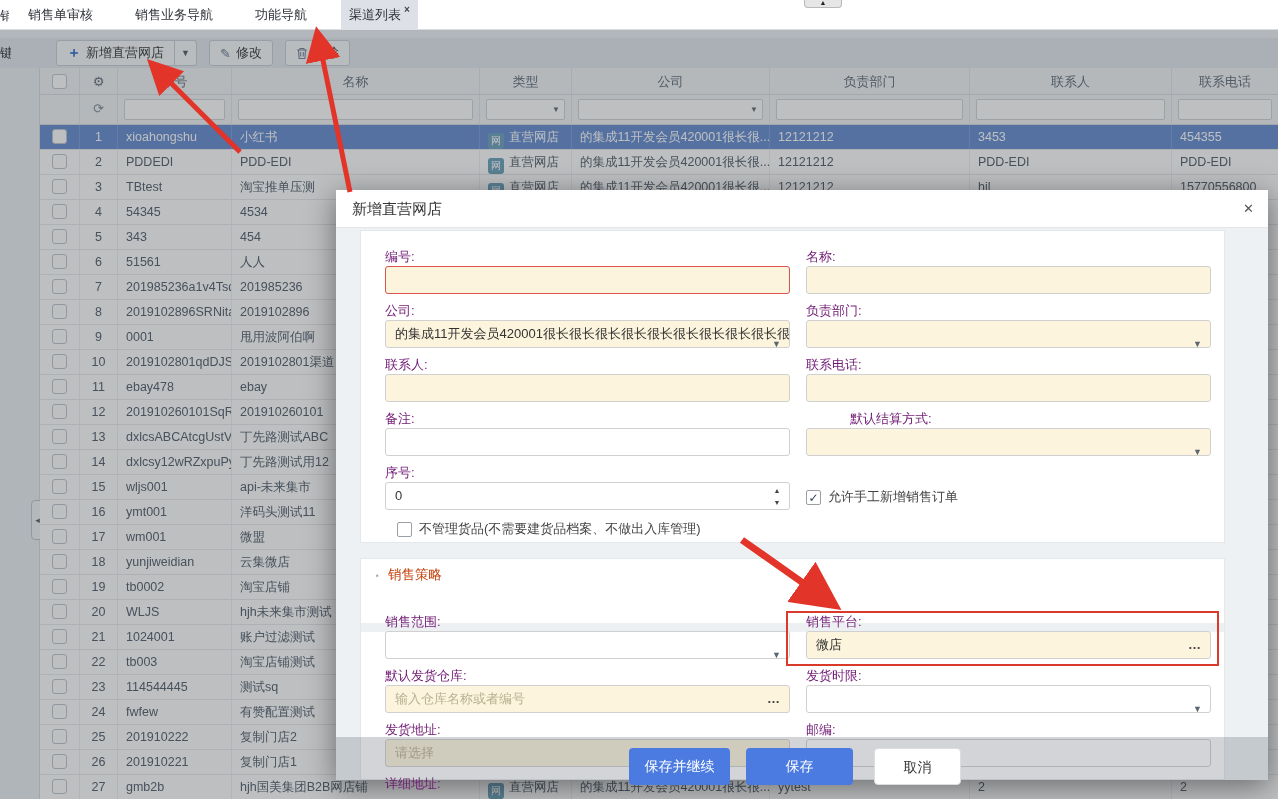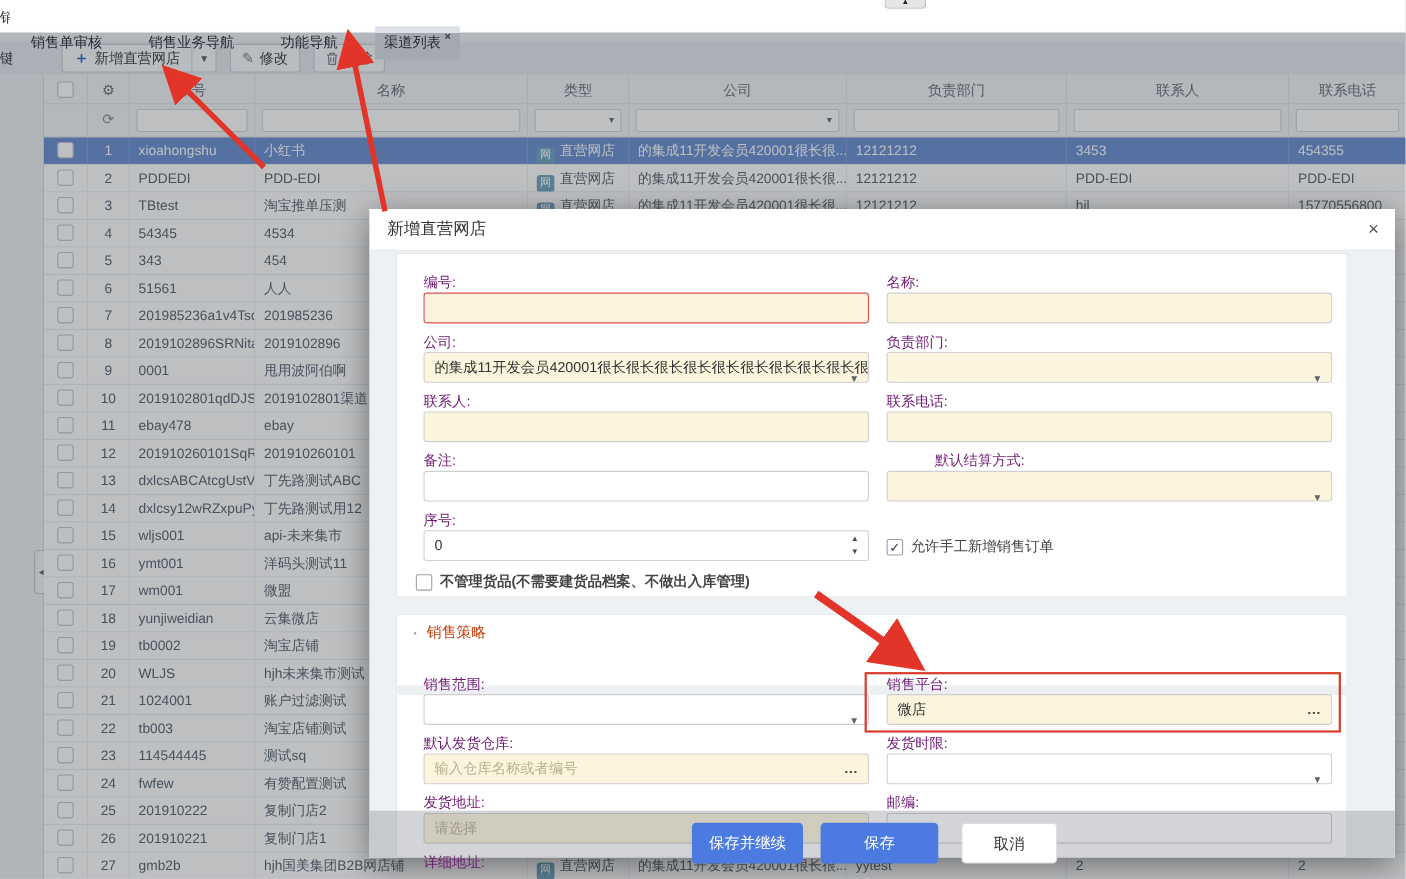--- a/index.html
+++ b/index.html
@@ -2,21 +2,21 @@
 <html><head>
 <meta charset="utf-8">
 <style>
   html,body{margin:0;padding:0;background:#888;}
   *{box-sizing:border-box;font-family:"Liberation Sans","DejaVu Sans",sans-serif;}
   .screen{position:relative;width:1278px;height:799px;background:#fff;overflow:hidden;margin:0 auto;}
 
   
   .tabbar{position:absolute;left:0;top:0;width:1278px;height:30px;background:#fff;border-bottom:1px solid #d8dce1;z-index:2;}
   .tab-fragment{position:absolute;left:0;top:7px;width:9px;height:18px;overflow:hidden;color:#30343a;font-size:13px;}
-  .tabs{position:absolute;left:20px;top:0;height:30px;display:flex;align-items:stretch;gap:26px;margin-top:24px;}
+  .tabs{position:absolute;left:20px;top:0;height:30px;display:flex;align-items:stretch;gap:26px;}
   .tab{display:flex;align-items:center;padding:0 8px;font-size:13px;color:#30343a;cursor:pointer;white-space:nowrap;}
   .tab.active{background:#dde1e7;}
   .tab .close-x{font-size:10px;color:#444;margin-left:3px;position:relative;top:-6px;font-weight:bold;}
   .top-handle{position:absolute;left:804px;top:0;width:38px;height:8px;background:#e6e6e6;border:1px solid #b9b9b9;border-top:none;border-radius:0 0 4px 4px;text-align:center;line-height:6px;font-size:7px;color:#222;}
 
   
   .workarea{position:absolute;left:0;top:30px;width:1278px;height:769px;background:#f2f4f7;z-index:1;}
   .toolbar{position:absolute;left:0;top:8px;width:1278px;height:30px;background:#e7ebf0;display:flex;align-items:center;}
   .tb-fragment{position:absolute;left:0;top:6px;width:11px;height:18px;overflow:hidden;color:#3a3f46;font-size:13px;}
   .tb-group{display:flex;align-items:center;margin-left:56px;gap:12px;}
@@ -529,21 +529,21 @@
         <span>0</span>
         <span class="spin">
           <div>▲</div>
           <div>▼</div>
         </span>
       </div>
       <div class="mcheck colR" style="top:260px;left:470px;">
         <span class="box">✓</span>
         <span>允许手工新增销售订单</span>
       </div>
-      <div class="mcheck" style="top:292px;left:42px;font-weight:bold;">
+      <div class="mcheck" style="top:292px;left:61px;">
         <span class="box"></span>
         <span>不管理货品(不需要建货品档案、不做出入库管理)</span>
       </div>
 
       <div class="sec-mark" style="left:40px;top:343px;">▪</div>
       <div class="sec-title" style="left:52px;top:338px;">销售策略</div>
 
       <div class="flabel colL" style="top:385px;">销售范围:</div>
       <div class="fbox colL" style="top:403px;"><span></span><span class="scaret">▼</span></div>
       <div class="flabel colR" style="top:385px;">销售平台:</div>

